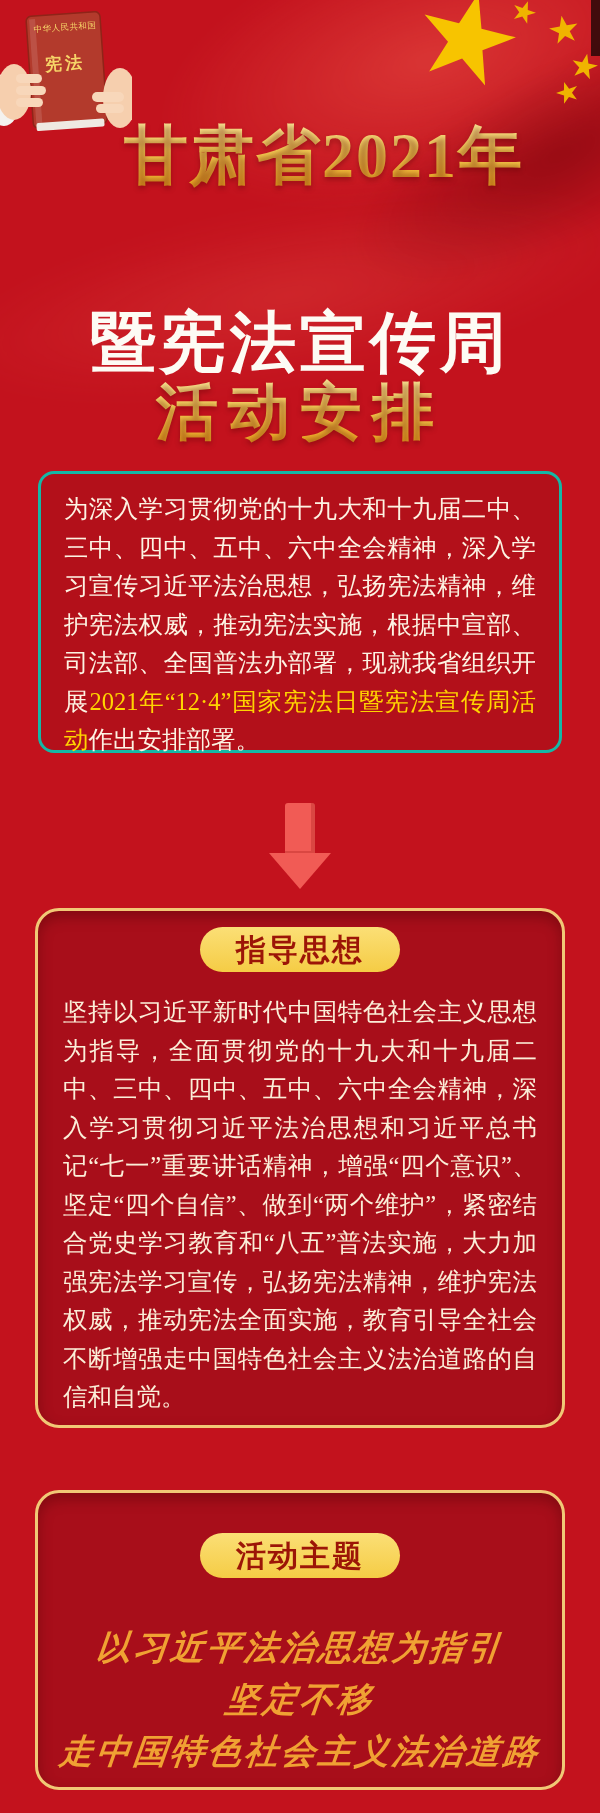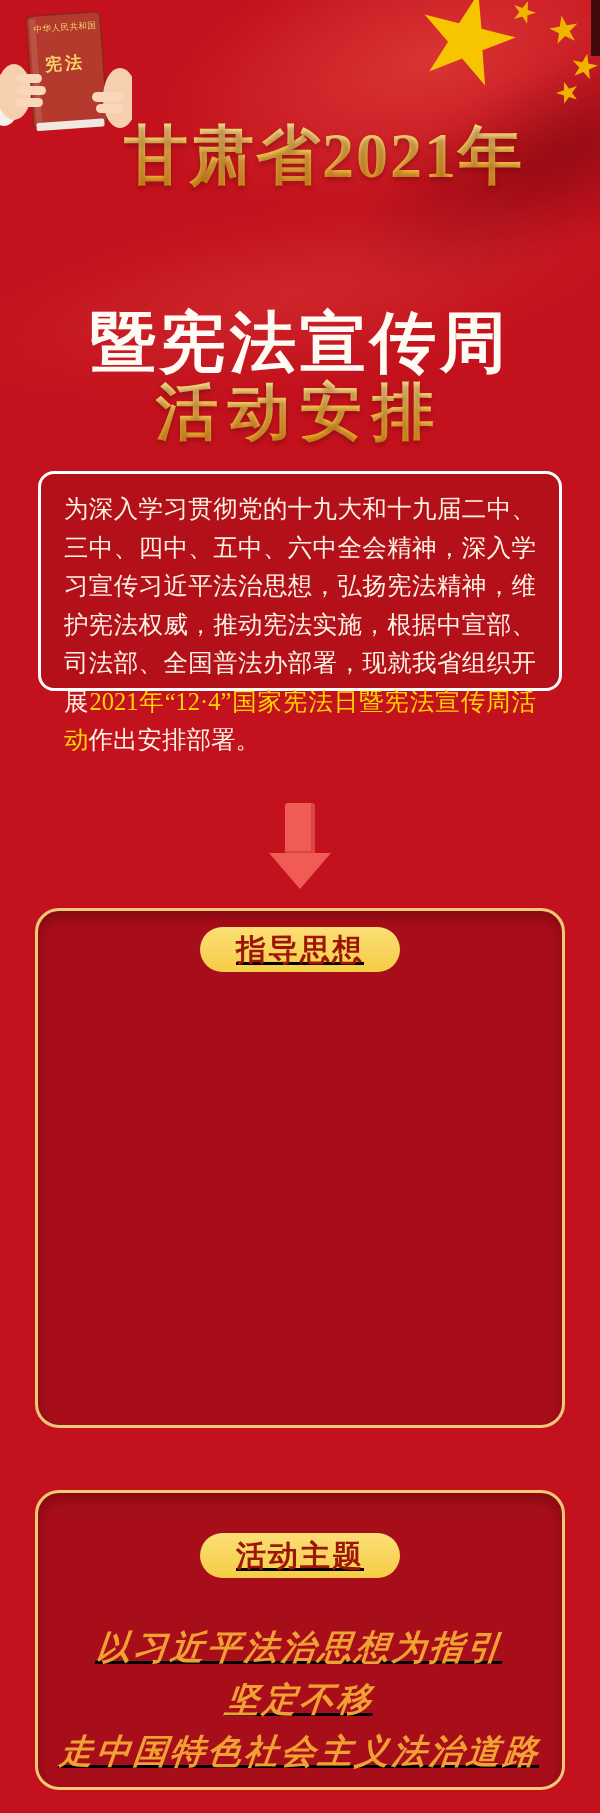--- a/index.html
+++ b/index.html
@@ -43,39 +43,38 @@
     -webkit-background-clip:text;background-clip:text;
     -webkit-text-fill-color:transparent;
     text-shadow:0 3px 5px rgba(80,0,0,.35);
   }
   .title-1{top:112px;font-size:64px;letter-spacing:2px;padding-left:48px;}
   .title-2{top:221px;font-size:50px;color:#fdfbf4;letter-spacing:1px;}
   .title-3{top:298px;font-size:66px;color:#fdfbf4;letter-spacing:4px;}
   .title-4{top:370px;font-size:62px;letter-spacing:10px;}
   
   .intro-box{
-    position:absolute;left:38px;top:471px;width:524px;height:220px;box-sizing:border-box;
-    border:3px solid #ffffff;border-radius:16px;background:rgba(40,0,0,.10);
+    position:absolute;left:38px;top:471px;width:524px;height:282px;box-sizing:border-box;
+    border:3px solid #14b8a6;border-radius:16px;background:rgba(40,0,0,.10);
     padding:16px 23px;
   }
   .intro-text{margin:0;font-size:24.5px;line-height:38.5px;color:#fdf3e3;text-align:justify;}
   .hl{color:#ffd400;}
   
   .down-arrow{position:absolute;top:803px;left:50%;transform:translateX(-50%);width:62px;}
   .down-arrow .shaft{width:30px;height:50px;background:#f15b55;margin:0 auto;border-radius:3px 3px 0 0;
     box-shadow:inset -4px -2px 0 rgba(150,10,10,.25);}
   .down-arrow .head{width:0;height:0;margin:0 auto;
     border-left:31px solid transparent;border-right:31px solid transparent;
     border-top:36px solid #f15b55;}
   
   .panel{
     position:absolute;left:35px;width:530px;box-sizing:border-box;
     border:3px solid #f1c876;border-radius:24px;background:#a80e1a;
     box-shadow:inset 0 6px 14px rgba(60,0,0,.35);
-    text-decoration:underline;
   }
   .panel-guiding{top:908px;height:520px;}
   .panel-theme{top:1490px;height:300px;}
   .pill{
     width:fit-content;margin:16px auto 0;padding:0 36px;height:45px;line-height:45px;
     background:linear-gradient(180deg,#fbdf76 0%,#f5cc45 100%);
     border-radius:24px;color:#9c1507;font-size:30px;font-weight:bold;letter-spacing:2px;
     text-align:center;
   }
   .panel-theme .pill{margin-top:40px;text-align:center;}
@@ -155,20 +154,21 @@
     <p class="intro-text"><span>为深入学习贯彻党的十九大和十九届二中、三中、四中、五中、六中全会精神，深入学习宣传习近平法治思想，弘扬宪法精神，维护宪法权威，推动宪法实施，根据中宣部、司法部、全国普法办部署，现就我省组织开展</span><span class="hl">2021年“12·4”国家宪法日暨宪法宣传周活动</span><span>作出安排部署。</span></p>
   </div>
 
   <div class="down-arrow">
     <div class="shaft"></div>
     <div class="head"></div>
   </div>
 
   <section class="panel panel-guiding">
     <div class="pill">指导思想</div>
+    <p class="panel-body">坚持以习近平新时代中国特色社会主义思想为指导，全面贯彻党的十九大和十九届二中、三中、四中、五中、六中全会精神，深入学习贯彻习近平法治思想和习近平总书记“七一”重要讲话精神，增强“四个意识”、坚定“四个自信”、做到“两个维护”，紧密结合党史学习教育和“八五”普法实施，大力加强宪法学习宣传，弘扬宪法精神，维护宪法权威，推动宪法全面实施，教育引导全社会不断增强走中国特色社会主义法治道路的自信和自觉。</p>
   </section>
 
   <section class="panel panel-theme">
     <div class="pill">活动主题</div>
     <div class="theme-lines">
       <div class="theme-line">以习近平法治思想为指引</div>
       <div class="theme-line">坚定不移</div>
       <div class="theme-line">走中国特色社会主义法治道路</div>
     </div>
   </section>

